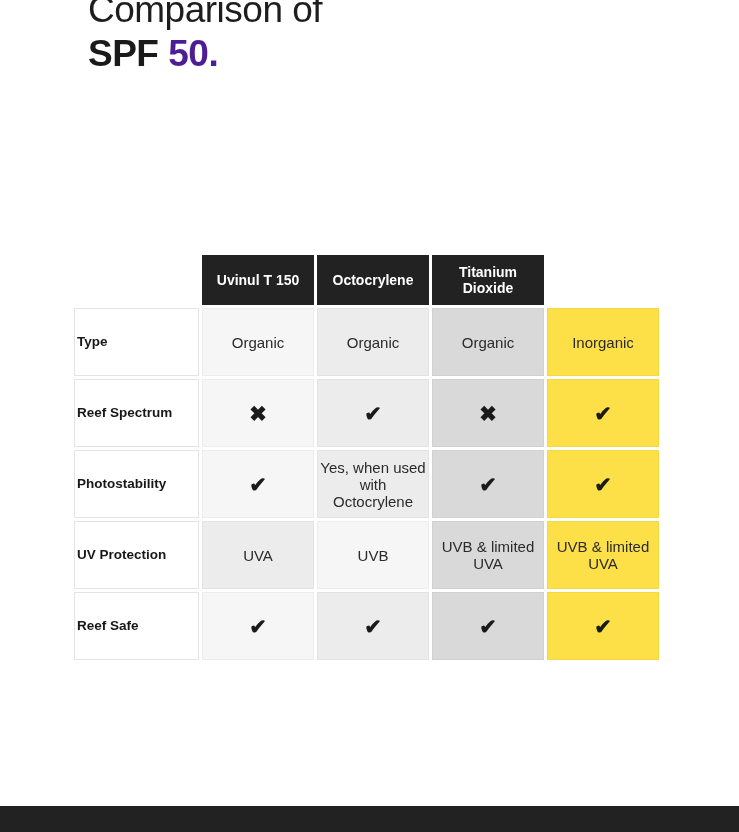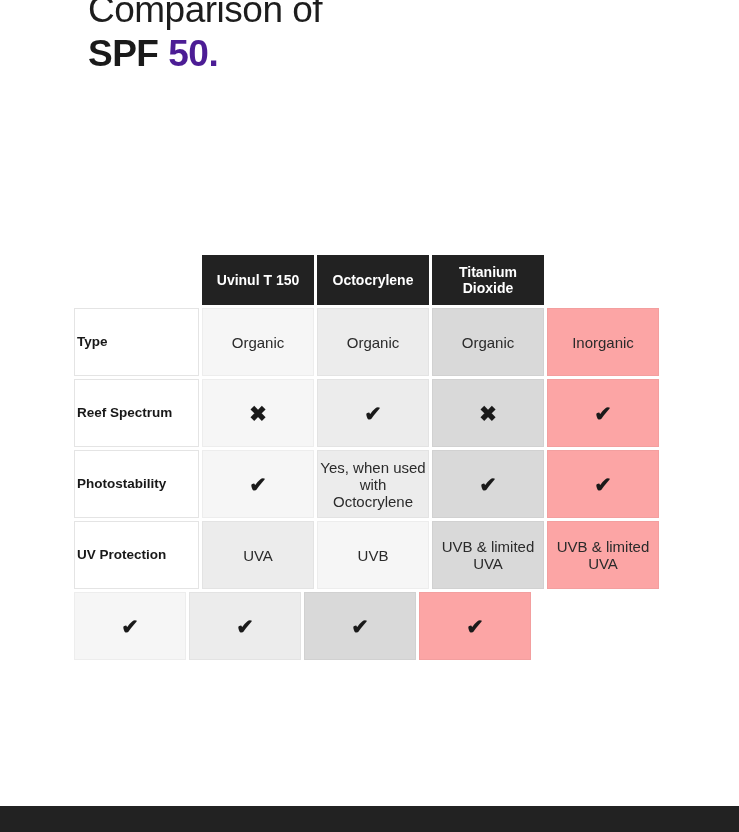--- a/index.html
+++ b/index.html
@@ -85,21 +85,21 @@
 
   
   .cell-data {
     width: 112px;
     flex: 0 0 112px;
     border: 1px solid rgba(0,0,0,0.035);
   }
   .col-1 { background: #f6f6f6; }
   .col-2 { background: #ececec; }
   .col-3 { background: #d9d9d9; }
-  .col-4 { background: #fca5a5; }
+  .col-4 { background: #fde047; }
 
   
   .cell-head {
     background: #222222;
     color: #ffffff;
     font-weight: 700;
     font-size: 14px;
     line-height: 16px;
     border: none;
     height: 50px;
@@ -171,20 +171,21 @@
 
   <div class="table-row row-body">
     <div class="cell cell-label">UV Protection</div>
     <div class="cell cell-data col-2">UVA</div>
     <div class="cell cell-data col-1">UVB</div>
     <div class="cell cell-data col-3">UVB &amp; limited UVA</div>
     <div class="cell cell-data col-4">UVB &amp; limited UVA</div>
   </div>
 
   <div class="table-row row-body">
+    <div class="cell cell-label">Reef Safe</div>
     <div class="cell cell-data col-1 mark">✔</div>
     <div class="cell cell-data col-2 mark">✔</div>
     <div class="cell cell-data col-3 mark">✔</div>
     <div class="cell cell-data col-4 mark">✔</div>
   </div>
 
 </div>
 
 <div id="footer-bar"></div>
 

